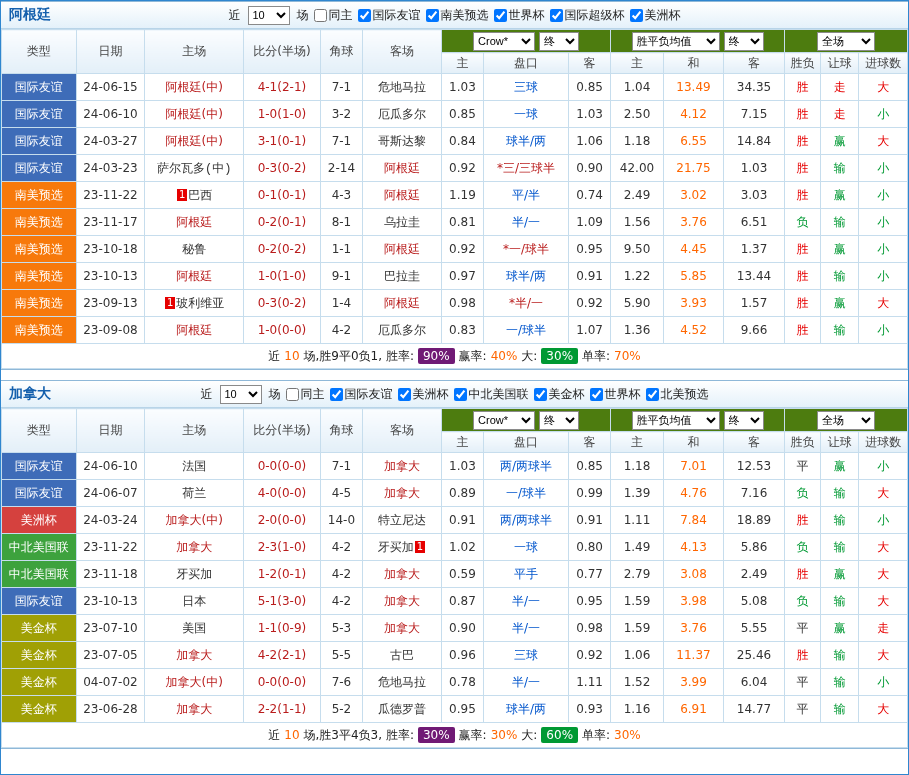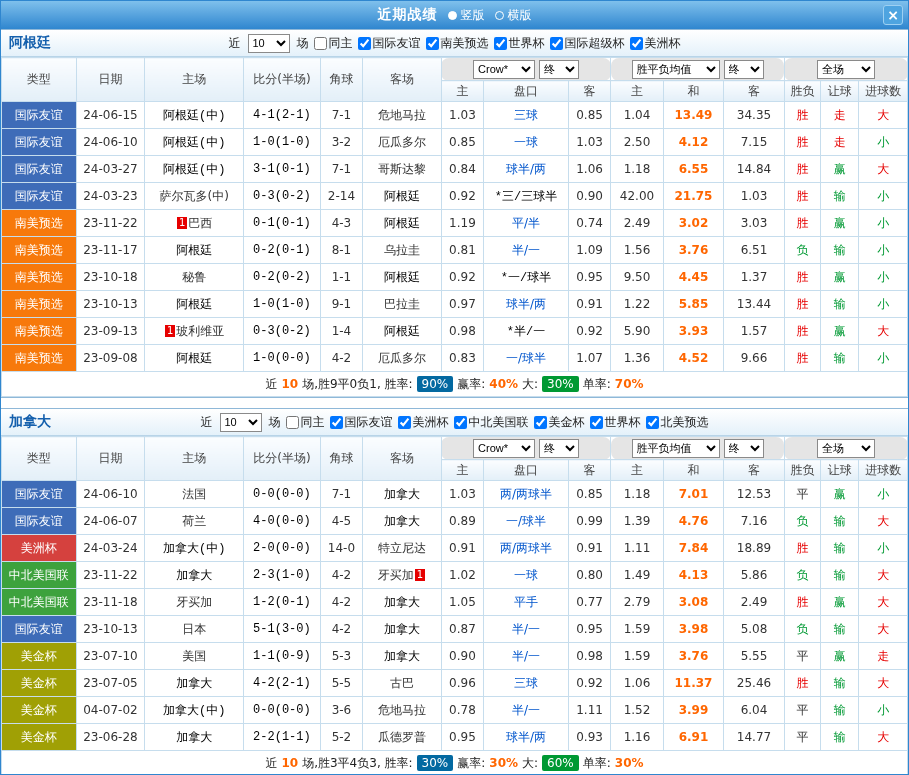--- a/index.html
+++ b/index.html
@@ -29,55 +29,41 @@
   .filters { margin:0 auto; display:flex; align-items:center; gap:5px; color:#222; }
   .filters .cb { display:inline-flex; align-items:center; gap:1px; cursor:pointer; }
   .filters input[type="checkbox"] { width:13px; height:13px; margin:0 1px 0 0; }
 
   select { font-size:11px; height:19px; border:1px solid #8a8a8a; background:#fff; padding:0; margin:0 2px; }
 
   table { width:100%; border-collapse:collapse; table-layout:fixed;padding-left:35px; }
   td { border:1px solid #c6dded; text-align:center; font-size:12px; padding:0 1px; height:26px;
     overflow:hidden; white-space:nowrap; }
   .hrow .th { background:linear-gradient(180deg,#fbfdff 0%,#e3eff8 100%); color:#444; height:21px; }
-  .hrow .ctrl { background:#e5e5e5; height:23px;border-radius:8px; }
+  .hrow .ctrl { background:#4d7c0f; height:23px; }
   .drow td { height:27px; }
   .type { color:#fff; }
 
-  .red { color:#000000;font-family:Liberation Mono, monospace; }
-  .orange { color:#ff6600;font-weight:bold; }
+  .red { color:#b91c1c; }
+  .orange { color:#ff6600; }
   .blue { color:#0055cc; }
-  .dark { color:#333; }
+  .dark { color:#333;font-family:Liberation Mono, monospace; }
 
   .badge { display:inline-block; background:#e60000; color:#fff; font-size:10px; line-height:12px;
     padding:0 2px; margin:0 1px; vertical-align:1px; }
 
   .srow td { height:25px; color:#222; }
   .srow span { margin:0 2px; }
-  .badge-red { background:#0369a1; color:#fff; padding:1px 5px; border-radius:2px; }
+  .badge-red { background:#701a75; color:#fff; padding:1px 5px; border-radius:2px; }
   .badge-green { background:#009933; color:#fff; padding:1px 5px; border-radius:2px; }
 </style>
 </head>
 <body>
 
 <div class="window">
-  <div class="titlebar">
-    <div class="tb-center">
-      <span class="tb-title">近期战绩</span>
-      <label class="tb-radio">
-        <span class="radio checked"></span>
-        <span>竖版</span>
-      </label>
-      <label class="tb-radio">
-        <span class="radio"></span>
-        <span>横版</span>
-      </label>
-    </div>
-    <div class="close">×</div>
-  </div>
   <div id="sections">
       <div class="section">
   <div class="filterbar">
     <span class="team">阿根廷</span>
     <span class="filters">
       <span>近</span>
       <select style="width:42px"><option>10</option></select>
       <span>场</span>
       <label class="cb"><input type="checkbox" style="">同主</label>
       <label class="cb"><input type="checkbox" checked="" style="">国际友谊</label>
@@ -431,21 +417,21 @@
       <td style="color:#009933">输</td>
       <td style="color:#e60000">大</td>
     </tr>
             <tr class="drow">
       <td class="type" style="background:#3da23d">中北美国联</td>
       <td>23-11-18</td>
       <td><span class="dark">牙买加</span></td>
       <td class="red">1-2(0-1)</td>
       <td>4-2</td>
       <td><span class="red">加拿大</span></td>
-      <td>1.05</td>
+      <td>0.59</td>
       <td class="blue">平手</td>
       <td>0.77</td>
       <td>2.79</td>
       <td class="orange">3.08</td>
       <td>2.49</td>
       <td style="color:#e60000">胜</td>
       <td style="color:#009933">赢</td>
       <td style="color:#e60000">大</td>
     </tr>
             <tr class="drow">
@@ -497,21 +483,21 @@
       <td>25.46</td>
       <td style="color:#e60000">胜</td>
       <td style="color:#009933">输</td>
       <td style="color:#e60000">大</td>
     </tr>
             <tr class="drow">
       <td class="type" style="background:#a0a005">美金杯</td>
       <td>04-07-02</td>
       <td><span class="red">加拿大(中)</span></td>
       <td class="red">0-0(0-0)</td>
-      <td>3-6</td>
+      <td>7-6</td>
       <td><span class="dark">危地马拉</span></td>
       <td>0.78</td>
       <td class="blue">半/一</td>
       <td>1.11</td>
       <td>1.52</td>
       <td class="orange">3.99</td>
       <td>6.04</td>
       <td style="color:#333333">平</td>
       <td style="color:#009933">输</td>
       <td style="color:#009933">小</td>

